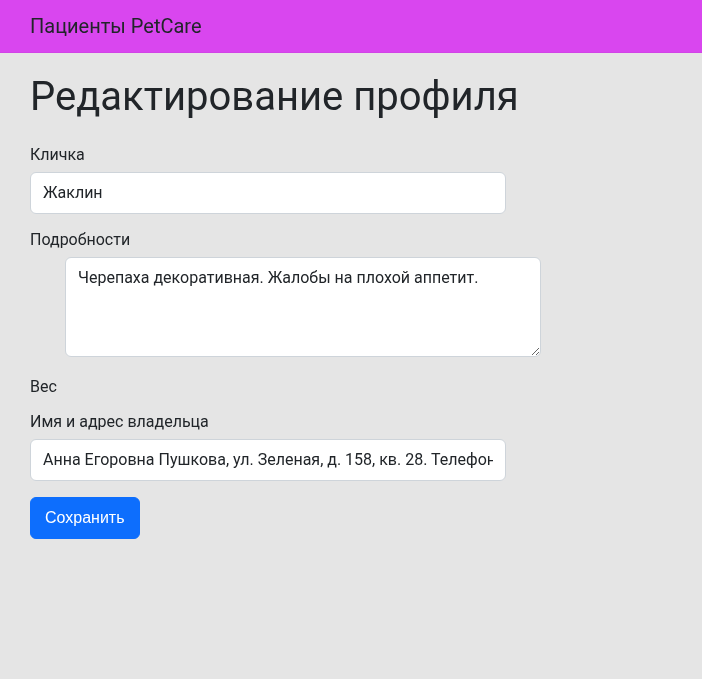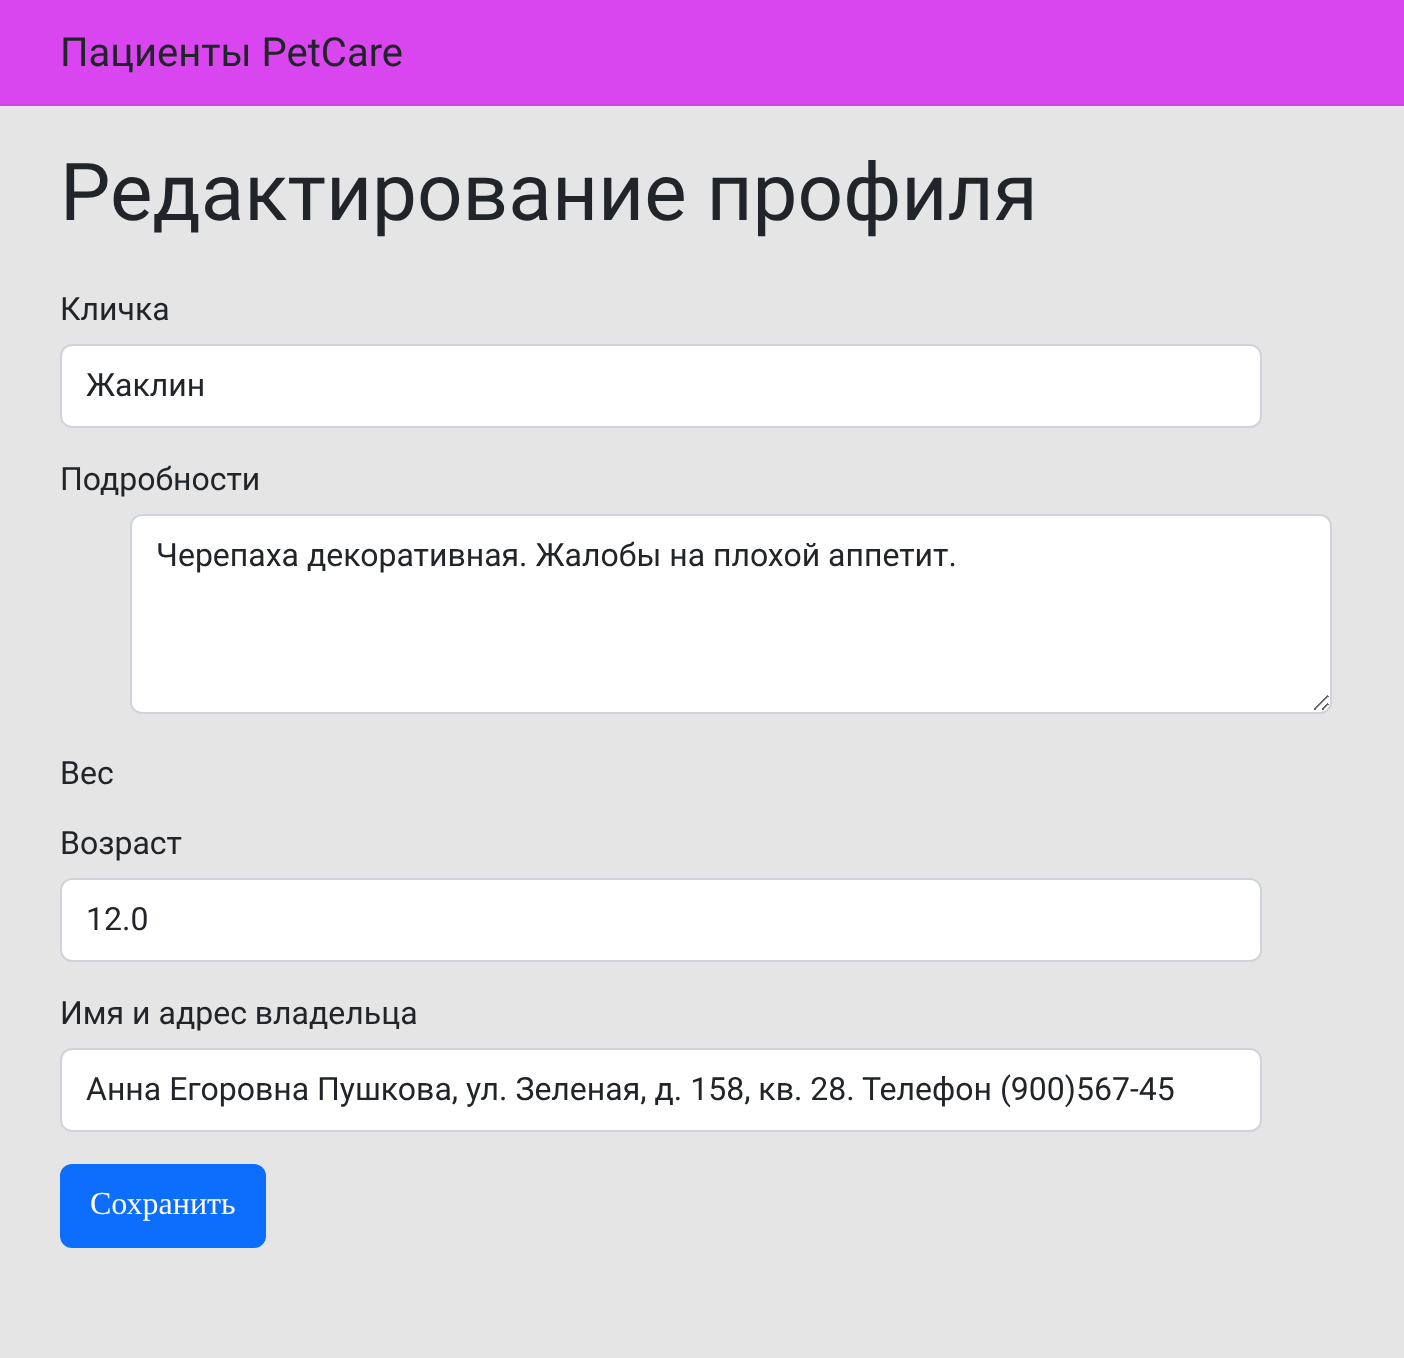--- a/index.html
+++ b/index.html
@@ -39,21 +39,21 @@
       margin-bottom: 16px;
     }
     .form-label {
       display: block;
       font-size: 16px;
       color: #212529;
       margin-bottom: 8px;
       font-weight: 400;
     }
     .form-control {
-      width: 601px;
+      width: 476px;
       padding: 8px 12px;
       font-size: 16px;
       line-height: 1.5;
       color: #212529;
       background: #fff;
       border: 1px solid #ced4da;
       border-radius: 6px;
       font-family: inherit;
     }
     textarea.form-control {
@@ -64,21 +64,21 @@
     .btn-primary {
       display: inline-block;
       padding: 9px 14px;
       font-size: 16px;
       line-height: 1.4;
       color: #fff;
       background: #0d6efd;
       border: 1px solid #0d6efd;
       border-radius: 6px;
       cursor: pointer;
-      font-family: Liberation Serif, serif;
+      font-family: Liberation Sans, sans-serif;
       font-weight: 400;
     }
   </style>
 </head>
 <body>
 
 <div class="header-bar">
   <span class="brand">Пациенты PetCare</span>
 </div>
 
@@ -93,24 +93,20 @@
 
     <div class="form-group">
       <label class="form-label">Подробности</label>
       <textarea class="form-control" style="">Черепаха декоративная. Жалобы на плохой аппетит.</textarea>
     </div>
 
     <div class="form-group">
       <label class="form-label">Вес</label>
     </div>
 
-    <div class="form-group">
-      <label class="form-label">Возраст</label>
-      <input type="text" class="form-control" value="12.0" style="">
-    </div>
 
     <div class="form-group">
       <label class="form-label">Имя и адрес владельца</label>
       <input type="text" class="form-control" value="Анна Егоровна Пушкова, ул. Зеленая, д. 158, кв. 28. Телефон (900)567-45" style="">
     </div>
 
     <button type="submit" class="btn-primary">Сохранить</button>
   </form>
 </div>
 

